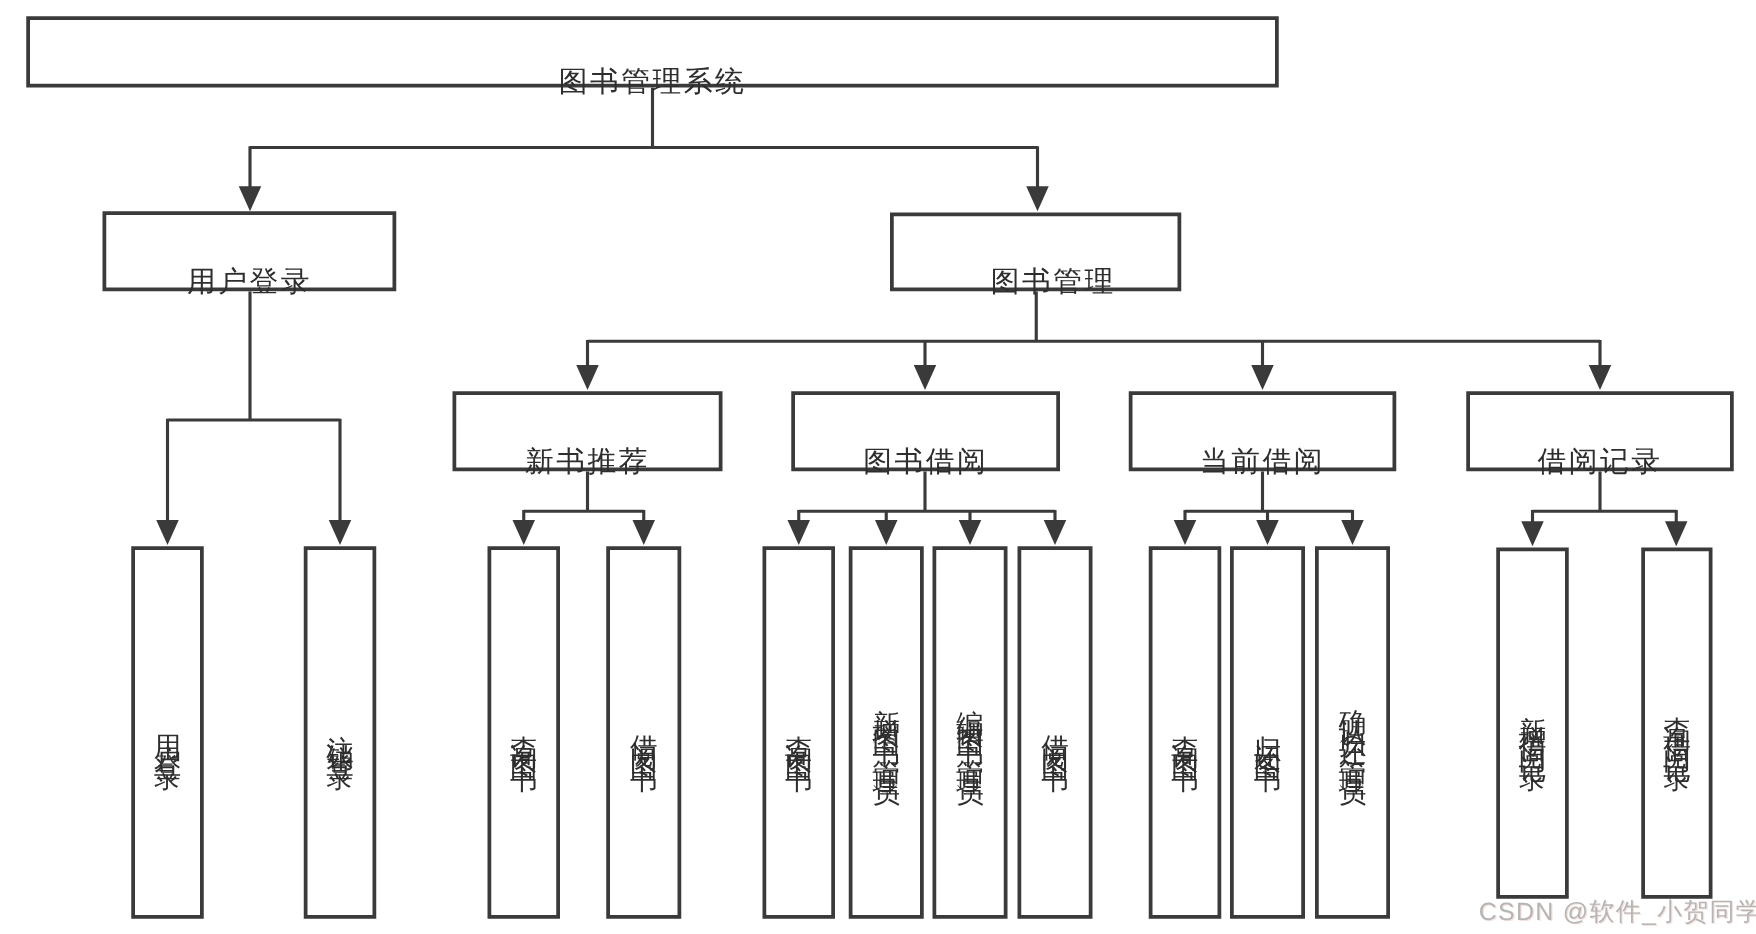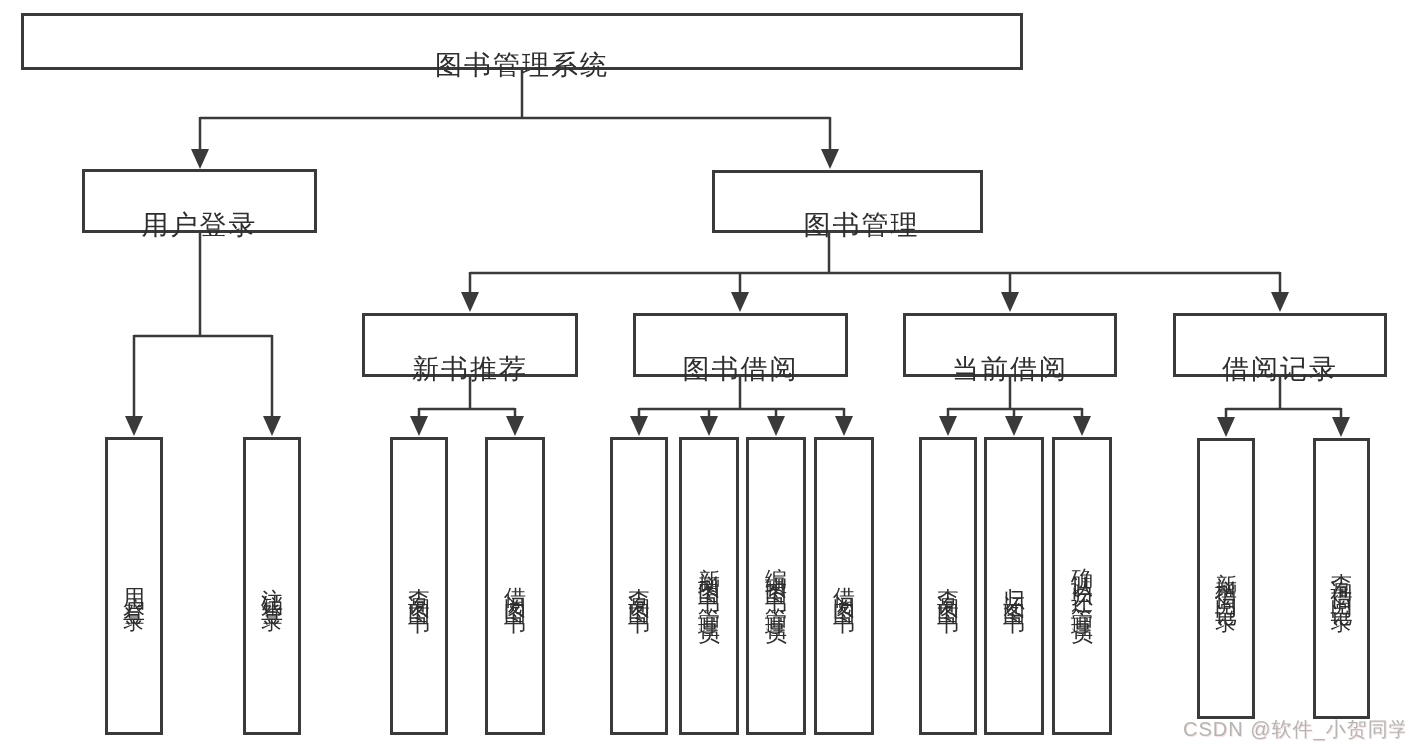--- a/index.html
+++ b/index.html
@@ -14,21 +14,21 @@
     position:absolute;
     box-sizing:border-box;
     border:3px solid #3a3a3a;
     background:#ffffff;
     display:flex;
     align-items:center;
     justify-content:center;
     color:#2e2e2e;
   }
   .hlabel{
-    font-size:27px;
+    font-size:23px;
     letter-spacing:2px;
     white-space:nowrap;
     line-height:1;
     margin-top:48px;
   }
   .leaf .vlabel{
     writing-mode:vertical-rl;
     text-orientation:mixed;
     font-size:22px;
     letter-spacing:8px;
@@ -95,21 +95,21 @@
     </g>
   </svg>
 
   <div class="node" style="left:21px;top:13px;width:1002px;height:57px;">
     <span class="hlabel">图书管理系统</span>
   </div>
 
   <div class="node" style="left:82px;top:169px;width:235px;height:64px;">
     <span class="hlabel">用户登录</span>
   </div>
-  <div class="node" style="left:712px;top:170px;width:271px;height:63px;padding-left:28px;">
+  <div class="node" style="left:712px;top:170px;width:233px;height:63px;padding-left:28px;">
     <span class="hlabel">图书管理</span>
   </div>
 
   <div class="node" style="left:362px;top:313px;width:216px;height:64px;font-family:Liberation Serif, serif;">
     <span class="hlabel">新书推荐</span>
   </div>
   <div class="node" style="left:903px;top:313px;width:214px;height:64px;">
     <span class="hlabel">当前借阅</span>
   </div>
   <div class="node" style="left:633px;top:313px;width:215px;height:64px;">

